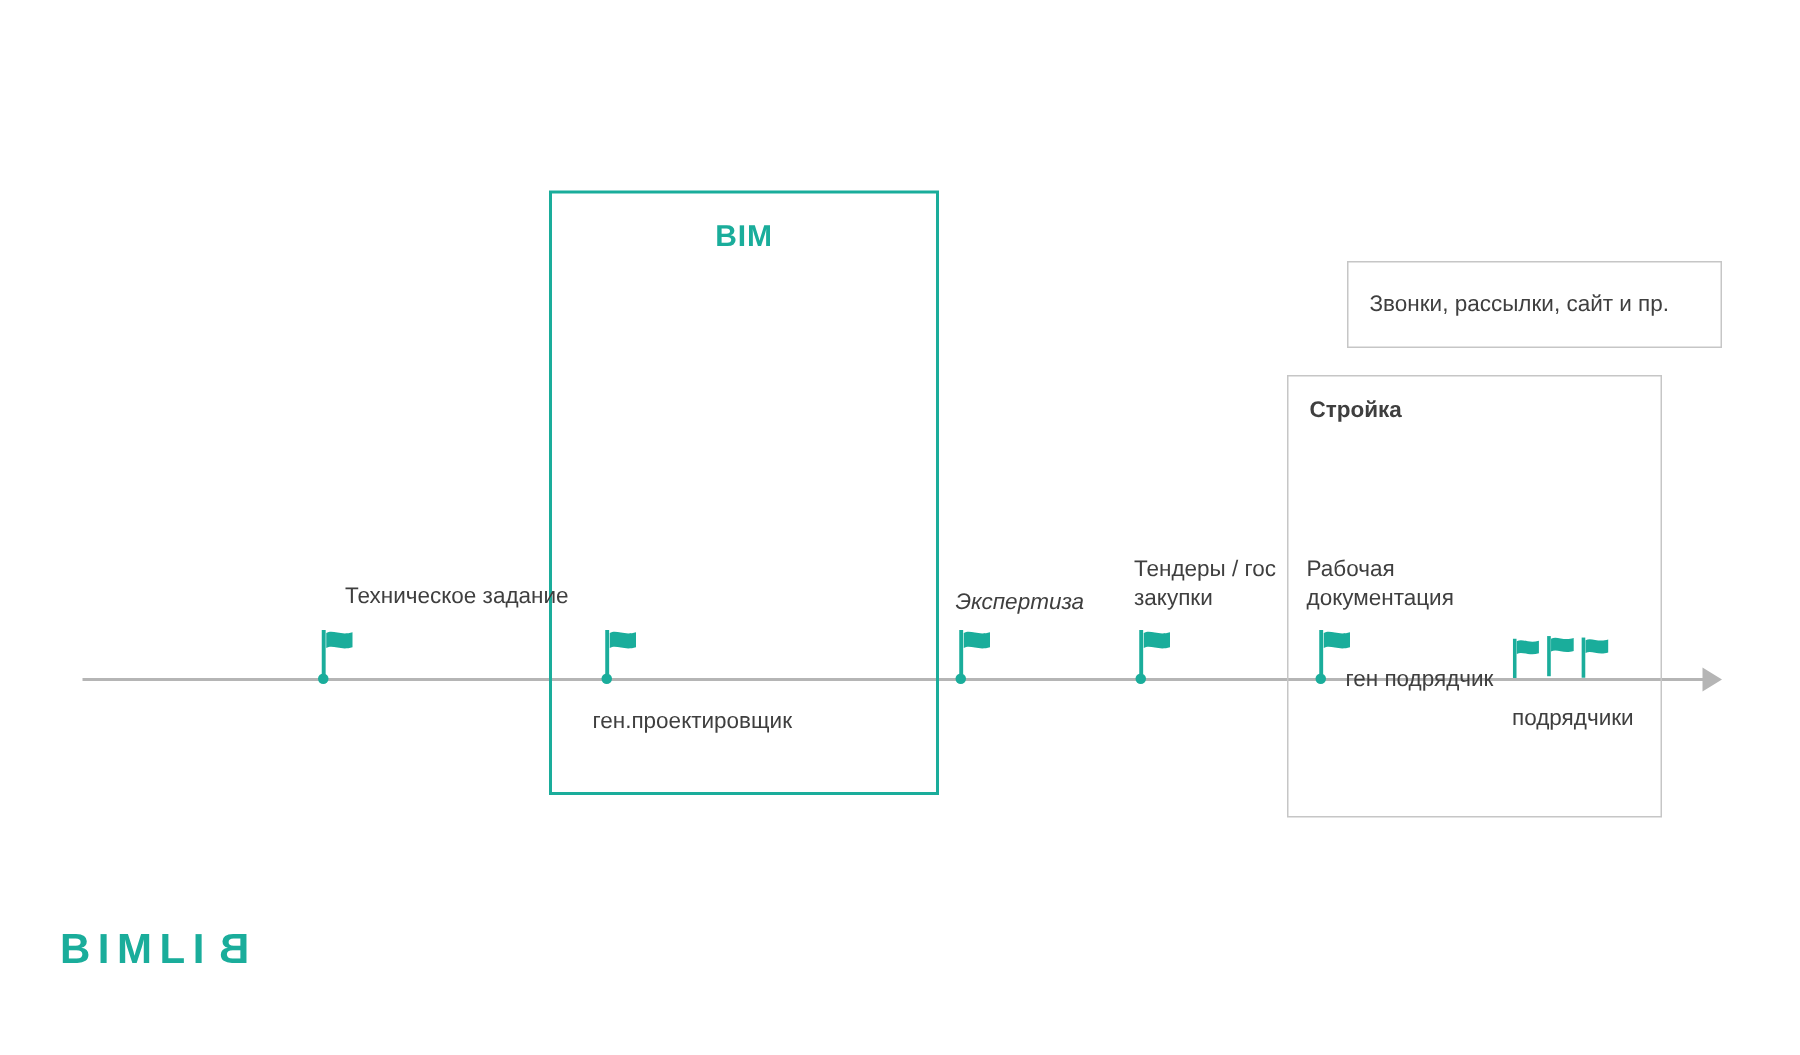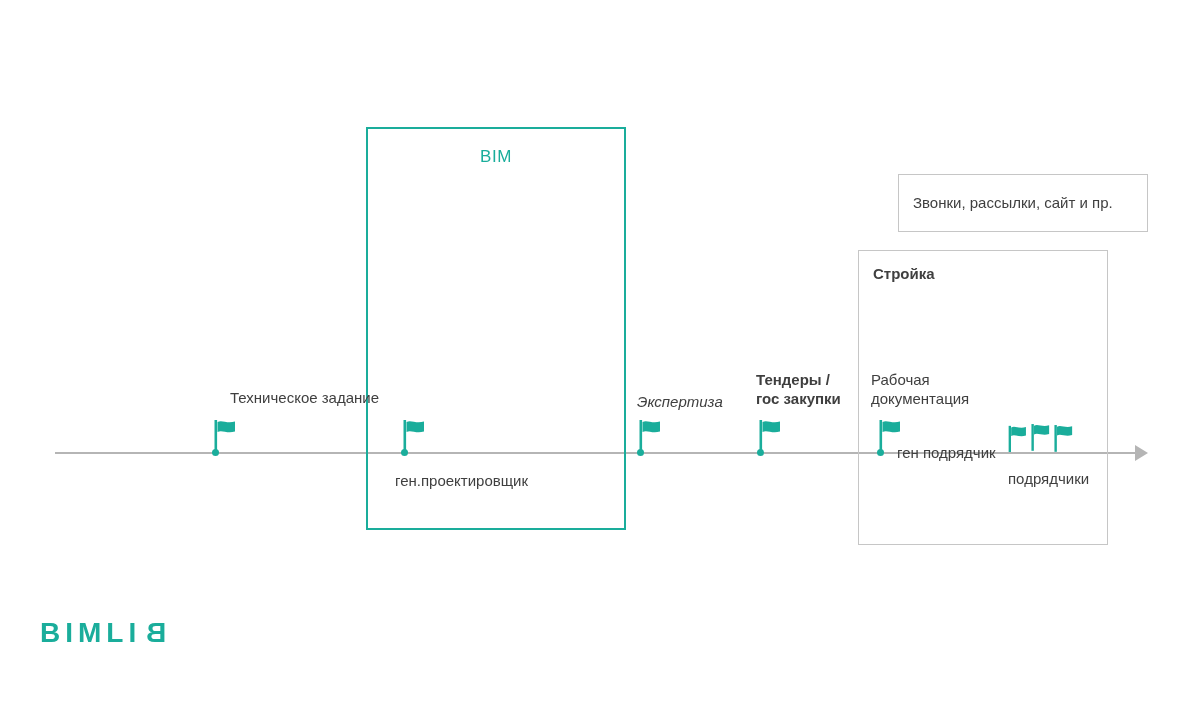--- a/index.html
+++ b/index.html
@@ -12,21 +12,21 @@
 
   
   .timeline-line { left:55px; top:452px; width:1082px; height:2px; background:var(--timeline,#b5b5b5); z-index:1; }
   .timeline-arrow { left:1135px; top:445px; width:0; height:0;
     border-left:13px solid var(--timeline,#b5b5b5);
     border-top:8px solid transparent; border-bottom:8px solid transparent; z-index:1; }
   .dot { width:7px; height:7px; border-radius:50%; background:var(--teal,#1aad9b); z-index:3; }
 
   
   .bim-box { left:366px; top:127px; width:260px; height:403px; border:2px solid var(--teal,#1aad9b); z-index:2; background:transparent; }
-  .bim-title { position:absolute; top:18px; left:0; right:0; text-align:center; font-size:17px; font-weight:normal; letter-spacing:0.6px; color:var(--teal,#1aad9b); }
+  .bim-title { position:absolute; top:18px; left:0; right:0; text-align:center; font-size:20px; font-weight:bold; letter-spacing:0.6px; color:var(--teal,#1aad9b); }
   .calls-box { left:858px; top:174px; width:250px; height:58px; border:1px solid var(--box_border,#c6c6c6); display:flex; align-items:center; padding-left:14px; z-index:2; background:transparent;margin-left:40px; }
   .stroy-box { left:858px; top:250px; width:250px; height:295px; border:1px solid var(--box_border,#c6c6c6); z-index:2; background:transparent; }
   .stroy-title { position:absolute; top:14px; left:14px; font-size:15px; font-weight:bold; color:var(--text,#3f3f3f); }
 
   
   .flag { color:var(--teal,#1aad9b); z-index:4; }
   .flag svg { display:block; }
 
   .z4 { z-index:4; }
 
@@ -105,21 +105,21 @@
   </div>
   <div class="abs flag" style="left:1054px; top:424px;">
     <svg width="19" height="28" viewBox="0 0 22 32">
         <rect x="0.5" y="1" width="2.8" height="31" fill="currentColor"></rect>
         <path d="M3.5 3 C8 0.5, 13 5, 21 2.5 L21 12.5 C13 15, 8 10.5, 3.5 13 Z" fill="currentColor"></path>
       </svg>
   </div>
 
   <div class="abs label nowrap z4" style="left:211px; top:389px;margin-left:19px;">Техническое задание</div>
   <div class="abs label nowrap z4" style="left:637px; top:393px;font-style:italic;">Экспертиза</div>
-  <div class="abs label z4" style="left:756px; top:371px; width:95px;font-weight:bold;">Тендеры / гос закупки</div>
+  <div class="abs label z4" style="left:756px; top:371px; width:95px;">Тендеры / гос закупки</div>
   <div class="abs label z4" style="left:871px; top:371px; width:110px;">Рабочая документация</div>
 
   <div class="abs label nowrap z4" style="left:395px; top:472px;">ген.проектировщик</div>
   <div class="abs label nowrap z4" style="left:871px; top:444px;margin-left:26px;">ген подрядчик</div>
   <div class="abs label nowrap z4" style="left:1008px; top:470px;">подрядчики</div>
 
   <div class="abs logo">
     <span>BIMLI</span><span class="mir">B</span>
   </div>
 

